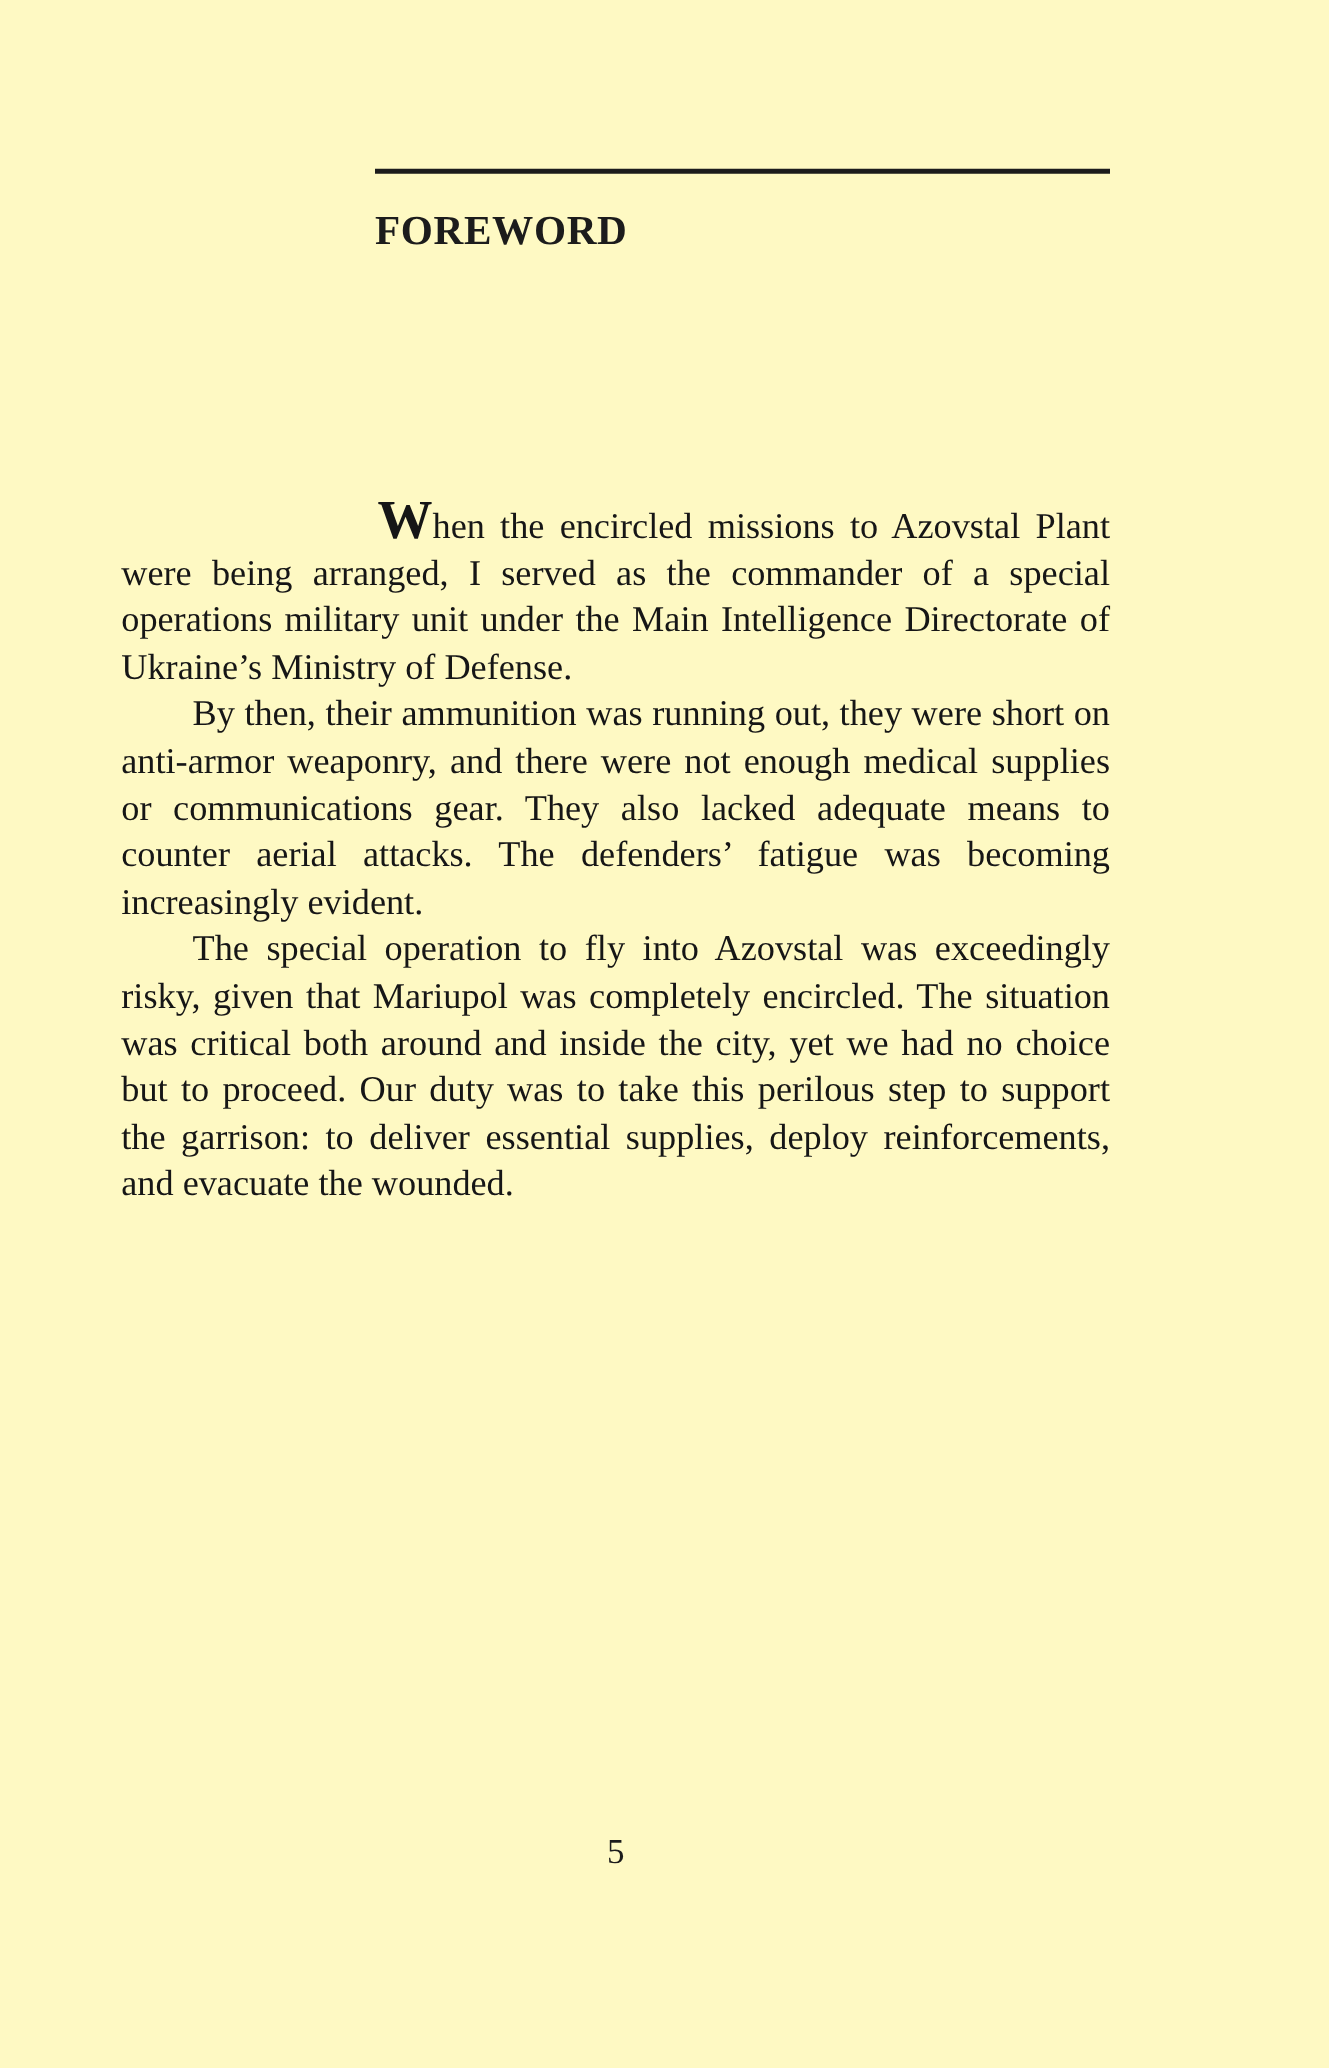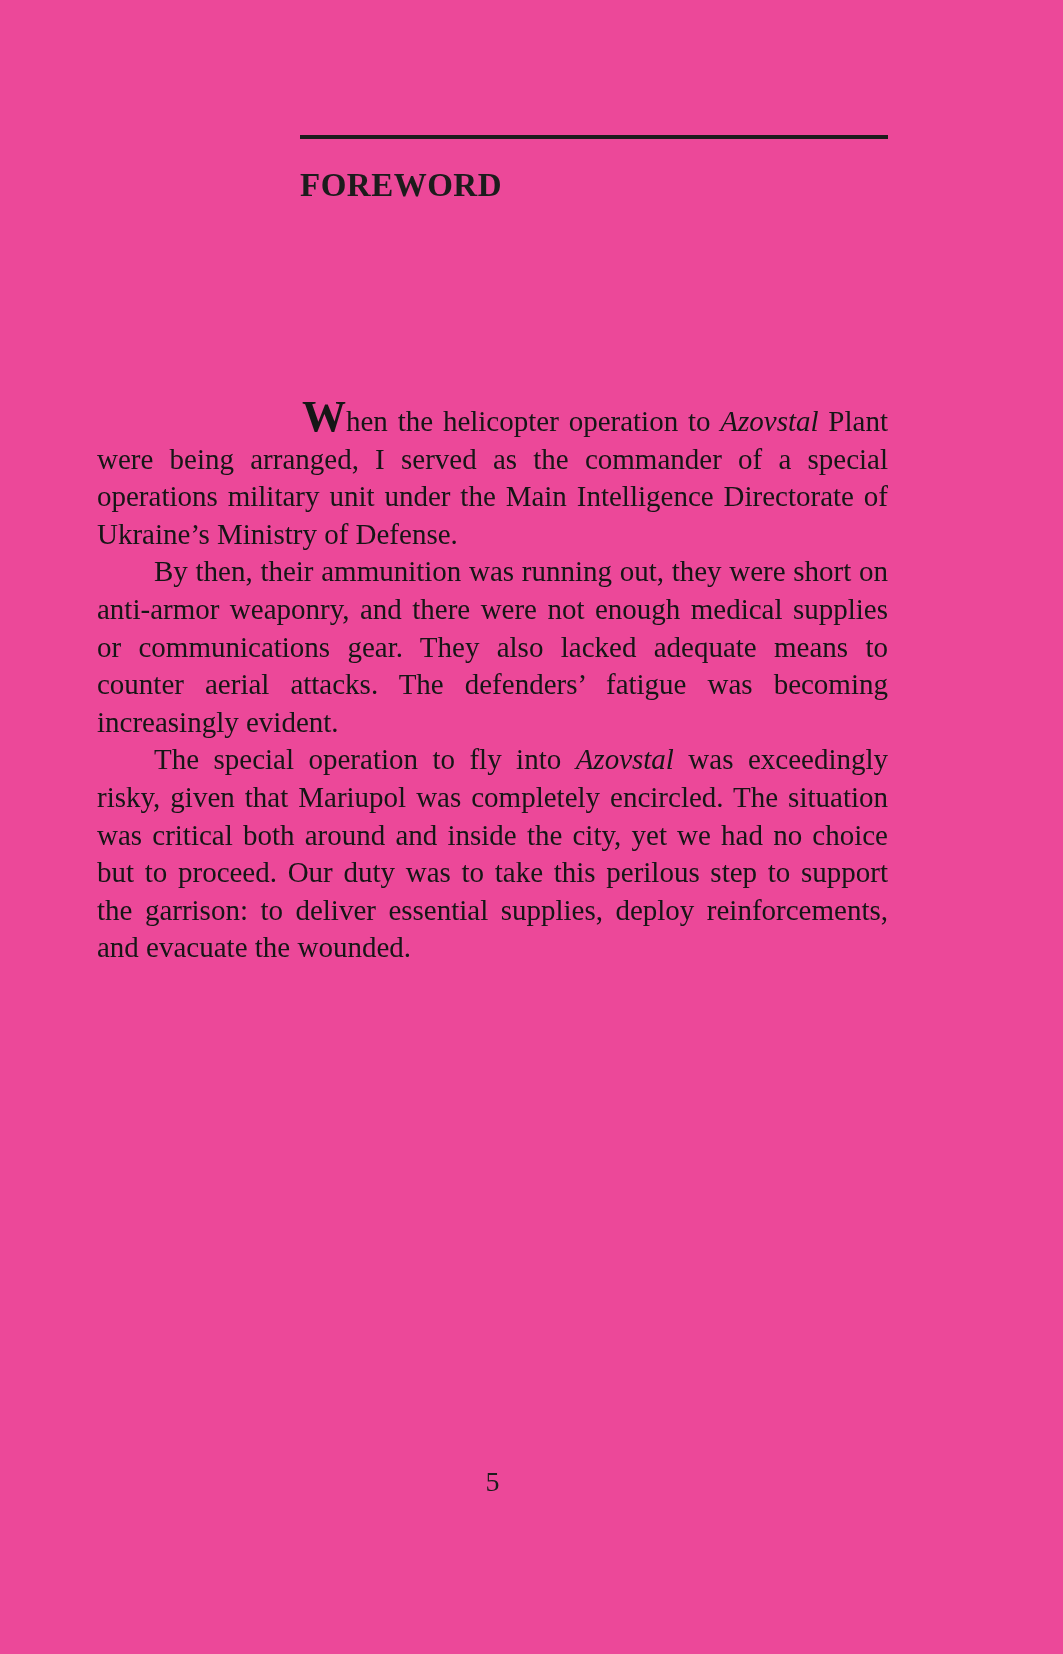--- a/index.html
+++ b/index.html
@@ -1,21 +1,21 @@
 <!DOCTYPE html>
 <html><head>
 <meta charset="utf-8">
 <style>
   html, body { margin: 0; padding: 0; background: #e8e8e8; }
   .page {
     position: relative;
     width: 1063px;
     height: 1654px;
     margin: 0 auto;
-    background: #ec4899;
+    background: #fef9c3;
     font-family: "Liberation Serif", serif;
     color: #161616;
     overflow: hidden;
   }
   .head-rule {
     position: absolute;
     left: 300px;
     top: 135px;
     width: 588px;
     height: 4px;
@@ -50,36 +50,36 @@
     text-indent: 205px;
   }
   .body-text p.spaced {
     margin-top: 37.6px;
   }
   .lead-cap {
     font-size: 44px;
     font-weight: bold;
     line-height: 0;
   }
-  .it { font-style: italic; }
+  .it { }
   .page-number {
     position: absolute;
     left: 97px;
     top: 1466px;
     width: 791px;
     text-align: center;
     font-size: 28px;
     color: #1c1c1c;
   }
 </style>
 </head>
 <body>
 
 <div class="page">
   <hr class="head-rule">
   <h1 class="page-title">FOREWORD</h1>
   <main class="body-text">
-      <p class="opening"><span class="lead-cap">W</span><span>hen the helicopter operation to </span><span class="it">Azovstal</span><span> Plant were being arranged, I served as the commander of a special operations military unit under the Main Intelligence Directorate of Ukraine’s Ministry of Defense.</span></p>
+      <p class="opening"><span class="lead-cap">W</span><span>hen the encircled missions to </span><span class="it">Azovstal</span><span> Plant were being arranged, I served as the commander of a special operations military unit under the Main Intelligence Directorate of Ukraine’s Ministry of Defense.</span></p>
       <p class=""><span>By then, their ammunition was running out, they were short on anti-armor weaponry, and there were not enough medical supplies or communications gear. They also lacked adequate means to counter aerial attacks. The defenders’ fatigue was becoming increasingly evident.</span></p>
       <p class=""><span>The special operation to fly into </span><span class="it">Azovstal</span><span> was exceedingly risky, given that Mariupol was completely encircled. The situation was critical both around and inside the city, yet we had no choice but to proceed. Our duty was to take this perilous step to support the garrison: to deliver essential supplies, deploy reinforcements, and evacuate the wounded.</span></p>
     </main>
   <div class="page-number">5</div>
 </div>
 
 </body></html>

